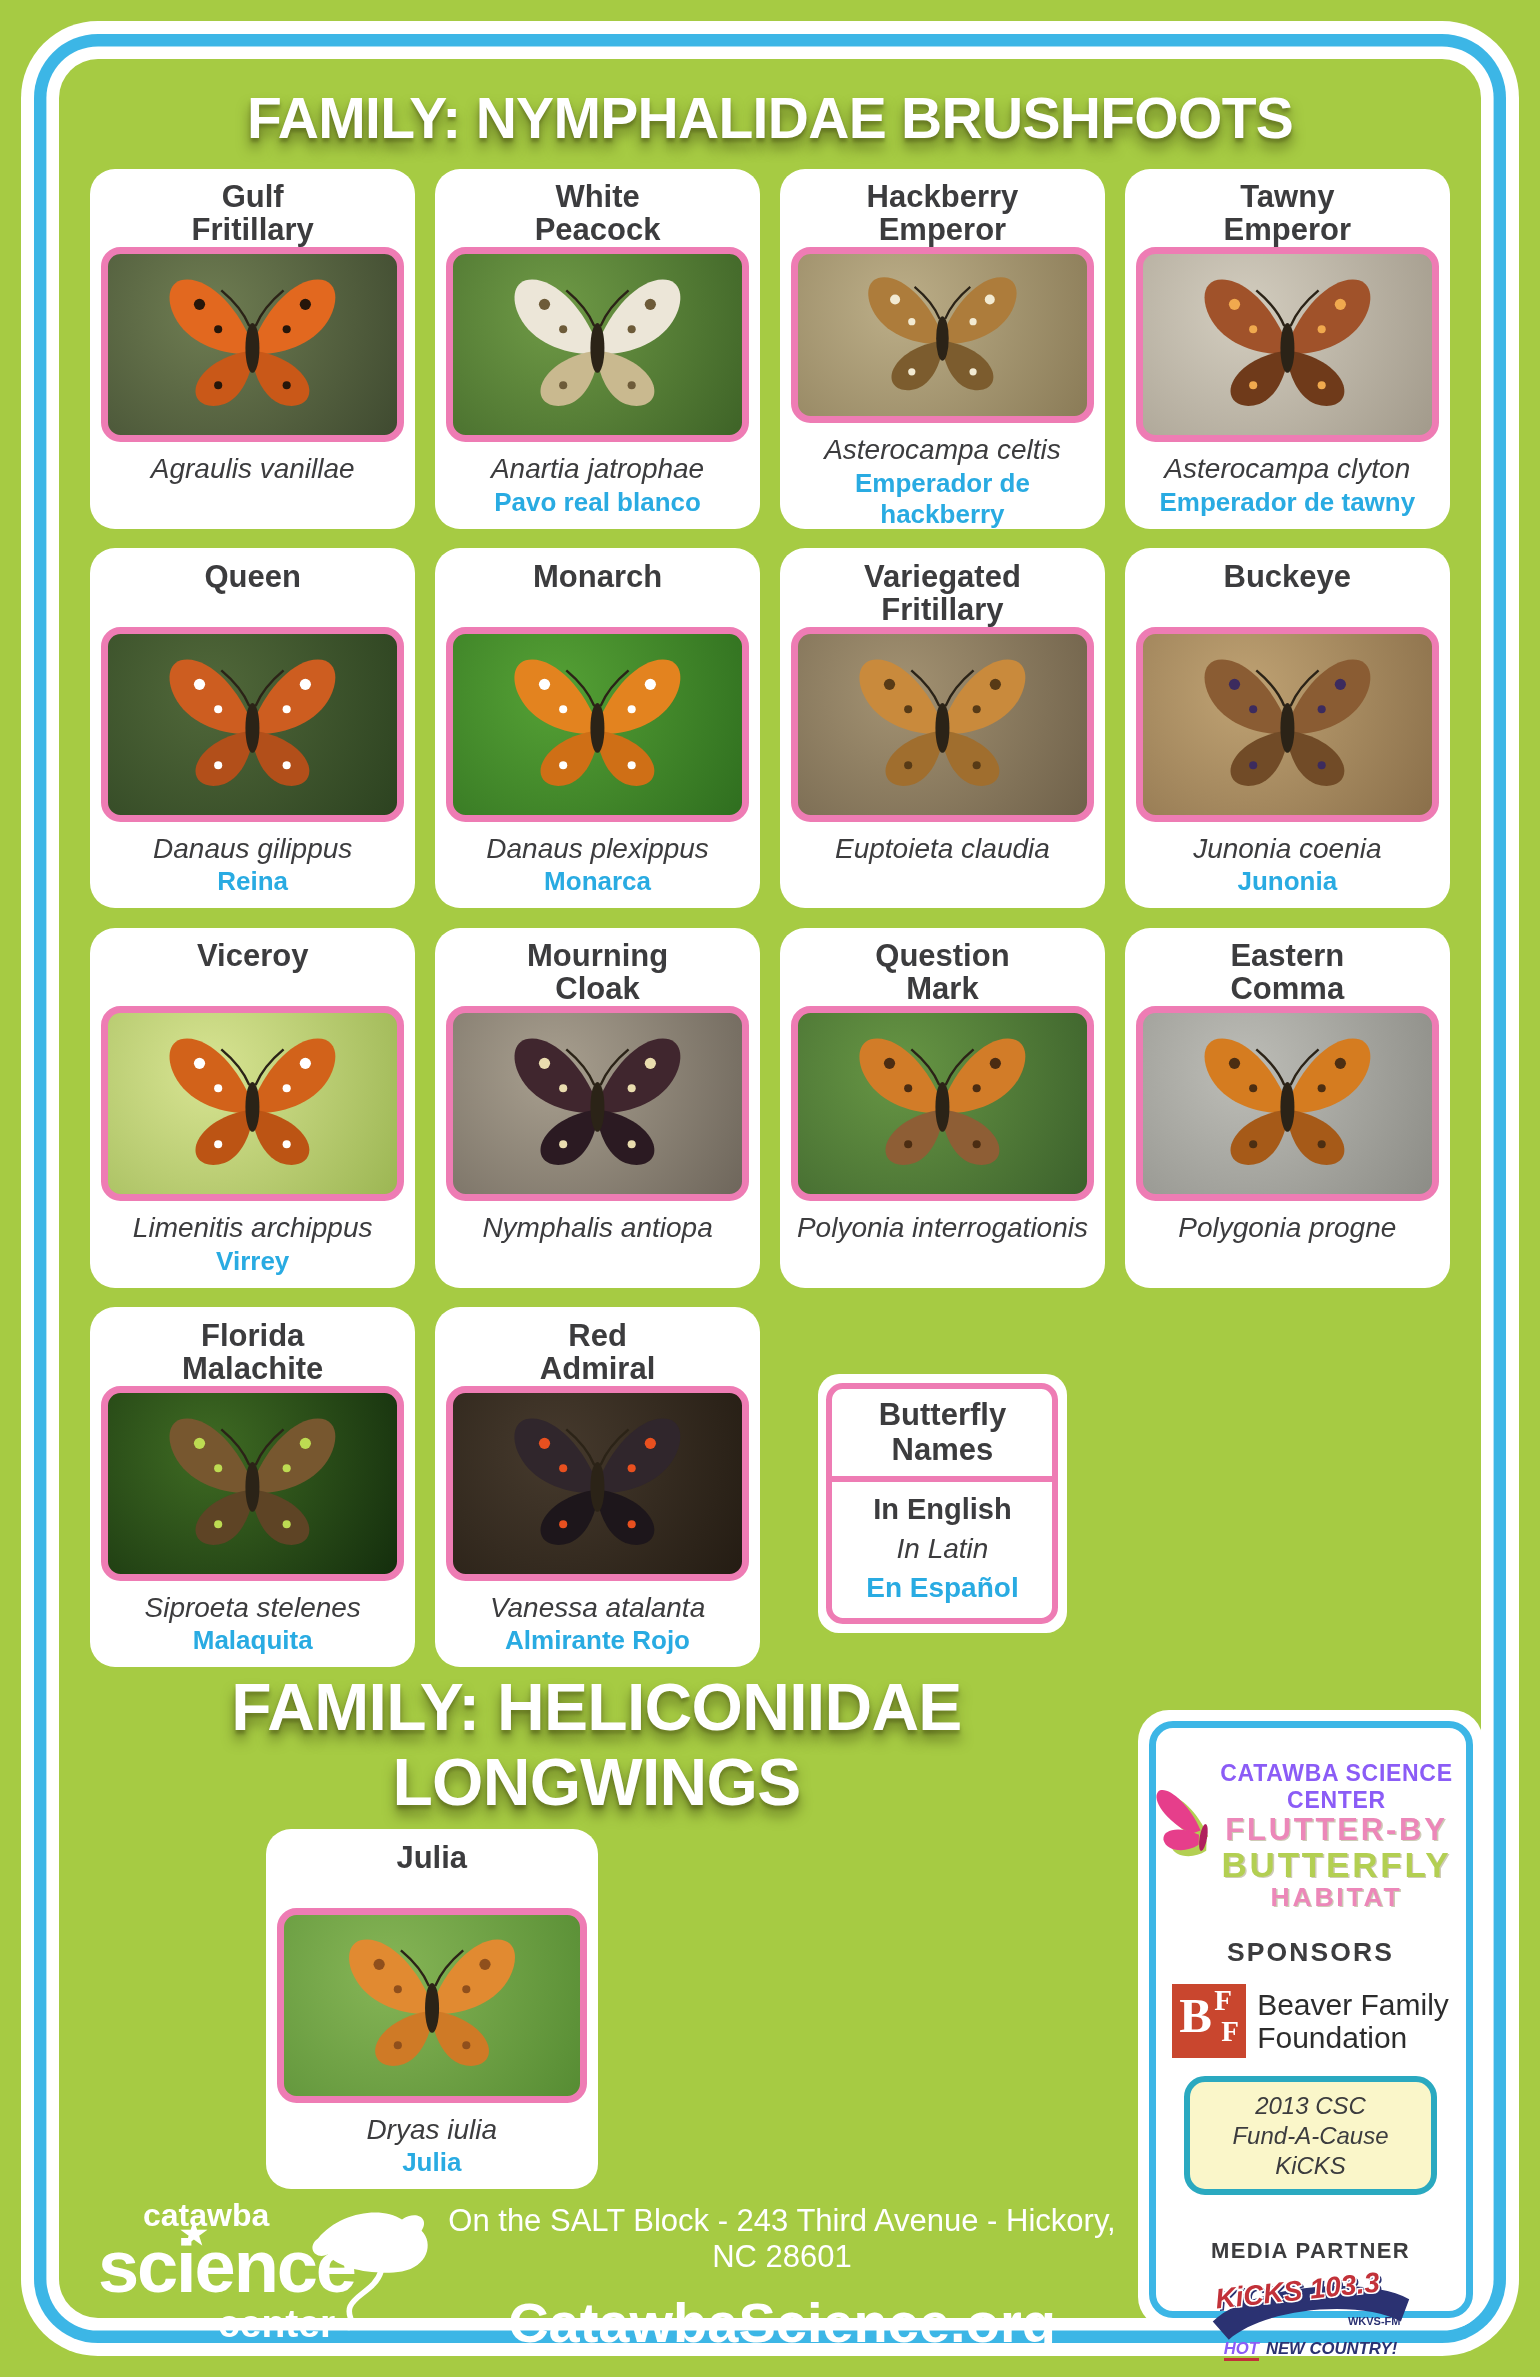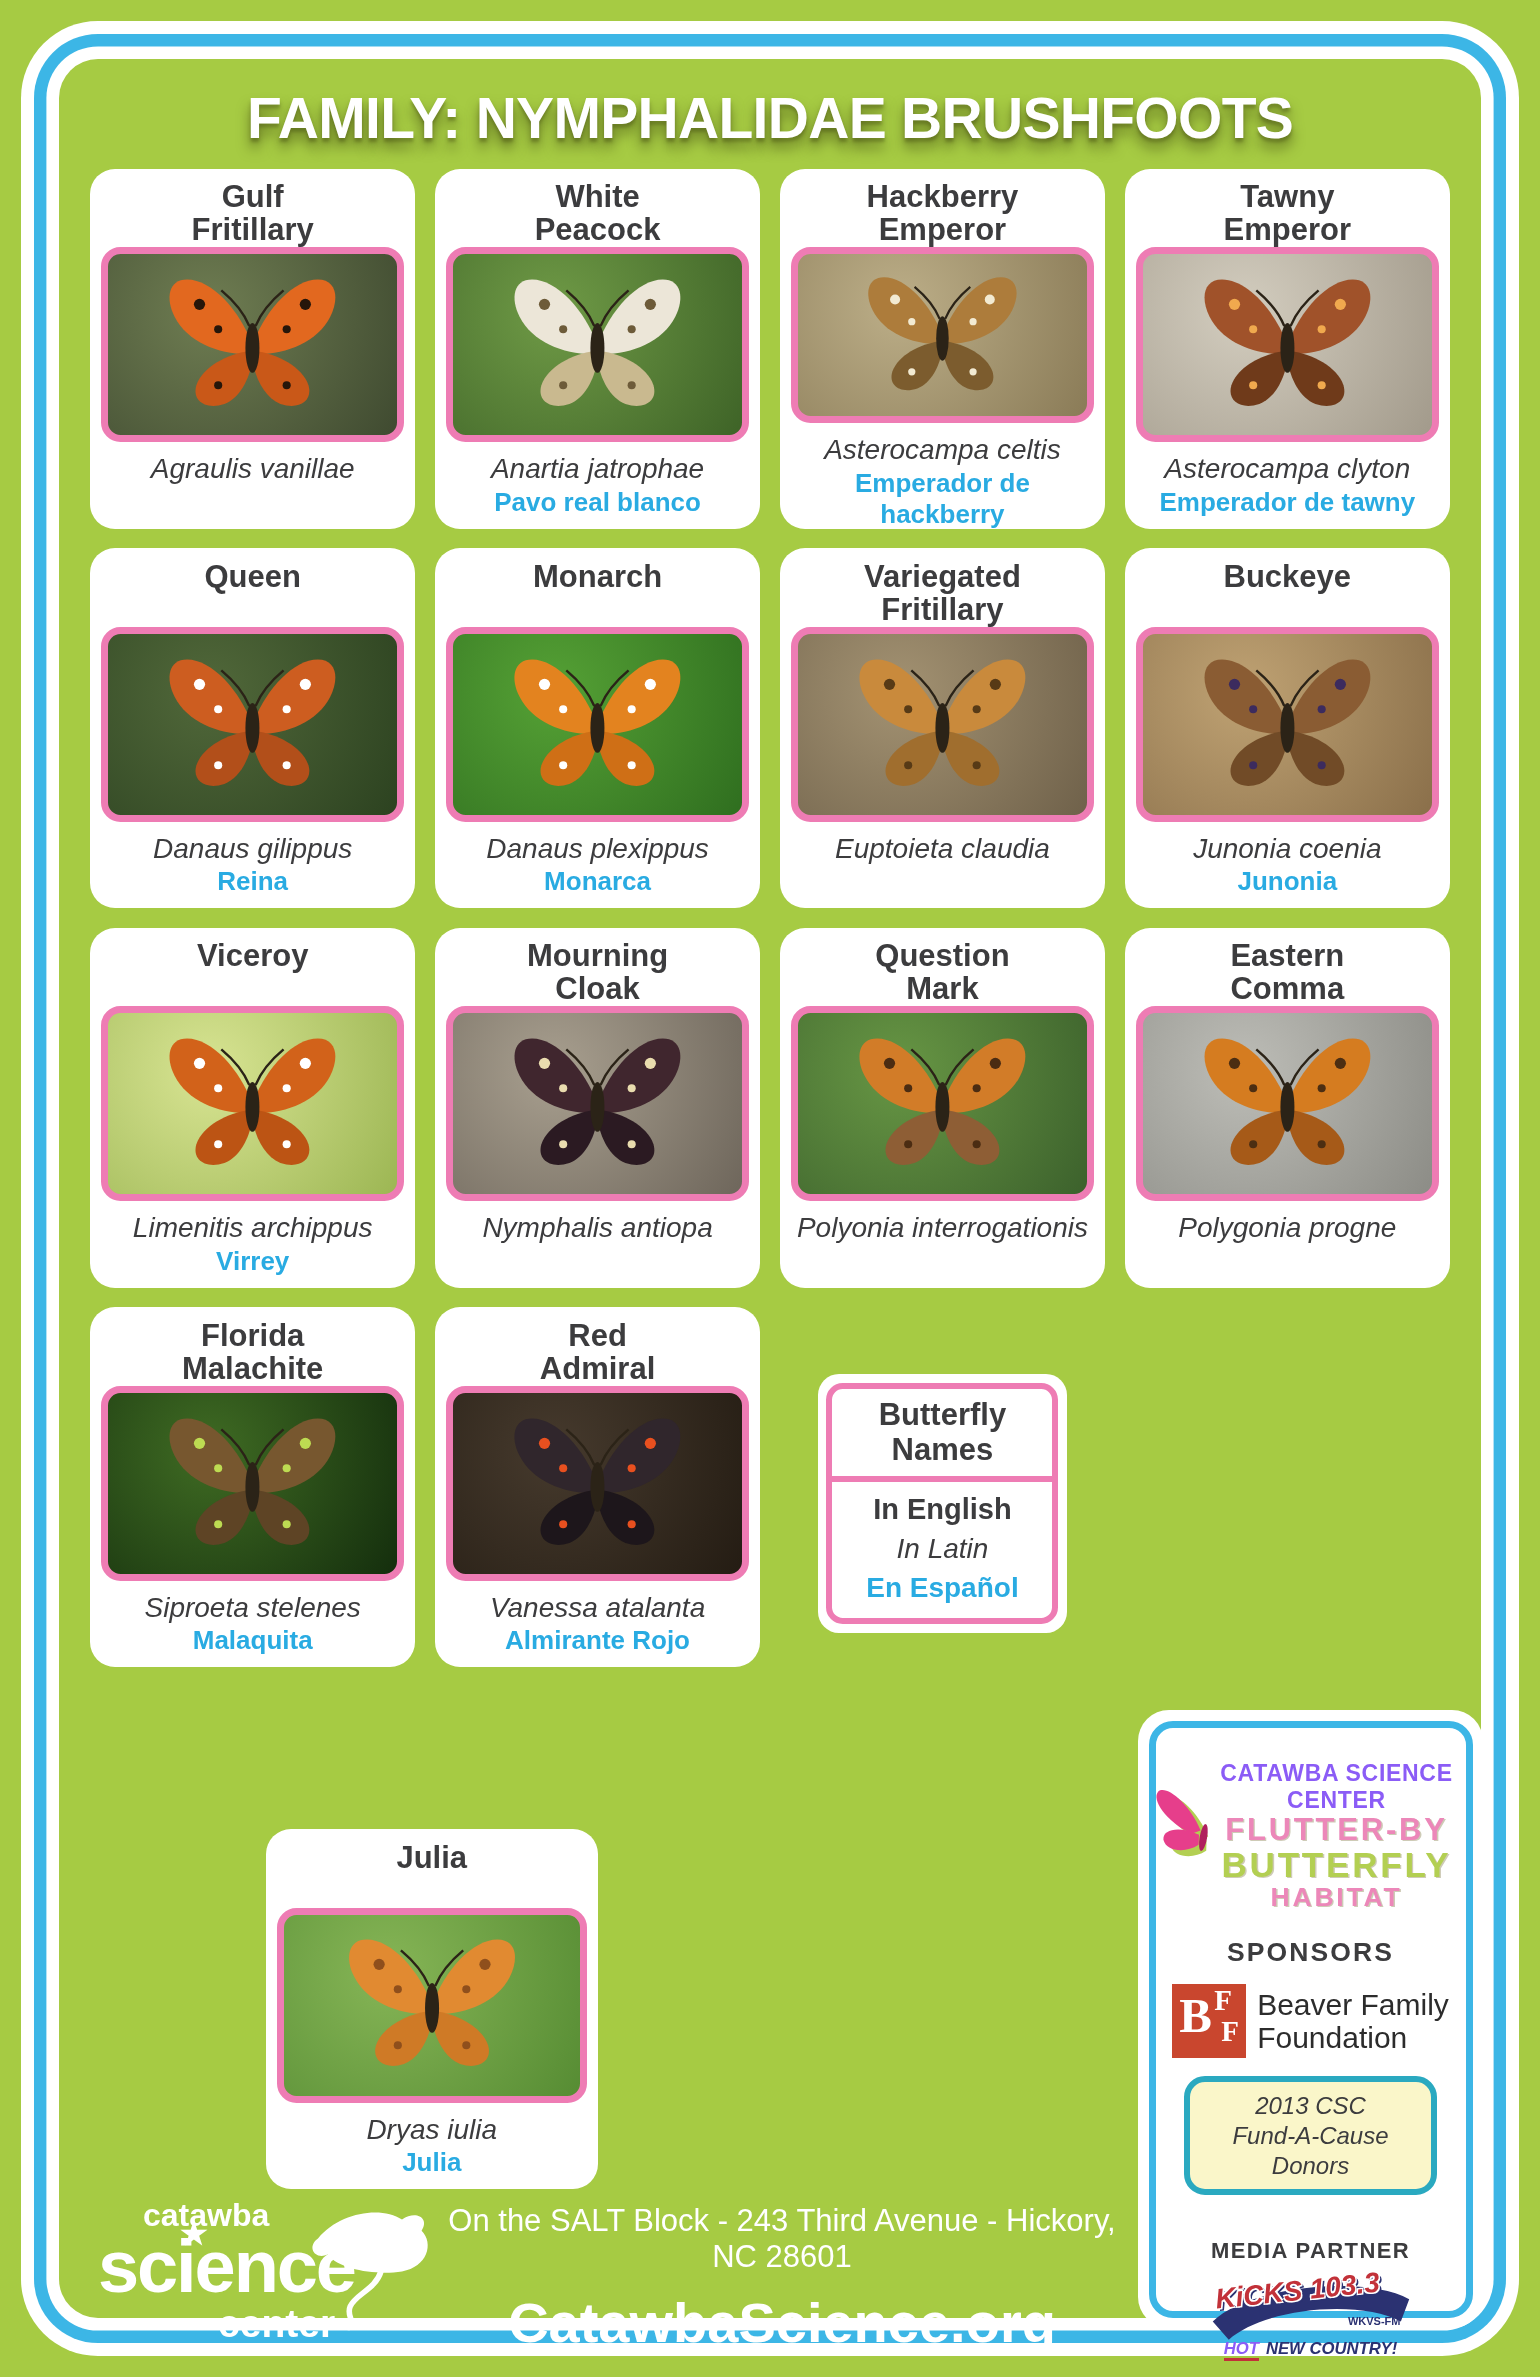--- a/index.html
+++ b/index.html
@@ -285,20 +285,24 @@
               <div class="leg-en">In English</div>
               <div class="leg-la">In Latin</div>
               <div class="leg-es">En Español</div>
             </div>
           </div>
         </div>
       </div>
 
     </div>
 
+    <div class="family-title-2">
+      <div>FAMILY: HELICONIIDAE</div>
+      <div>LONGWINGS</div>
+    </div>
 
     <div class="longwing-row">
       <div class="card">
         <div class="card-title">Julia</div>
         <div class="photo" style="--bg1: #86b556; --bg2: #568c33; --wing: #e18a31; --wing2: #cf7a26; --spot: #8f4f1c;">
             <svg class="bfly" viewBox="0 0 120 100">
               <use href="#bfly"></use>
             </svg>
           </div>
         <div class="latin">Dryas iulia</div>
@@ -332,21 +336,21 @@
             <span class="bff-f1">F</span>
             <span class="bff-f2">F</span>
           </div>
           <div class="bff-name">
             <div>Beaver Family</div>
             <div>Foundation</div>
           </div>
         </div>
         <div class="fund-box">
           <div>2013 CSC</div>
-          <div>Fund-A-Cause Donors</div>
+          <div>Fund-A-Cause KiCKS</div>
         </div>
         <div class="media-h">MEDIA PARTNER</div>
         <div class="kicks">
           <svg viewBox="0 0 310 128">
             <path d="M14,74 C62,24 232,6 296,42 L284,74 C225,42 88,54 37,100 Z" fill="#2b3272"></path>
           </svg>
           <div class="kicks-t1">KiCKS 103.3</div>
           <div class="kicks-t2">WKVS-FM</div>
           <div class="kicks-t3"><span class="kicks-hot">HOT</span><span>NEW COUNTRY!</span></div>
         </div>

